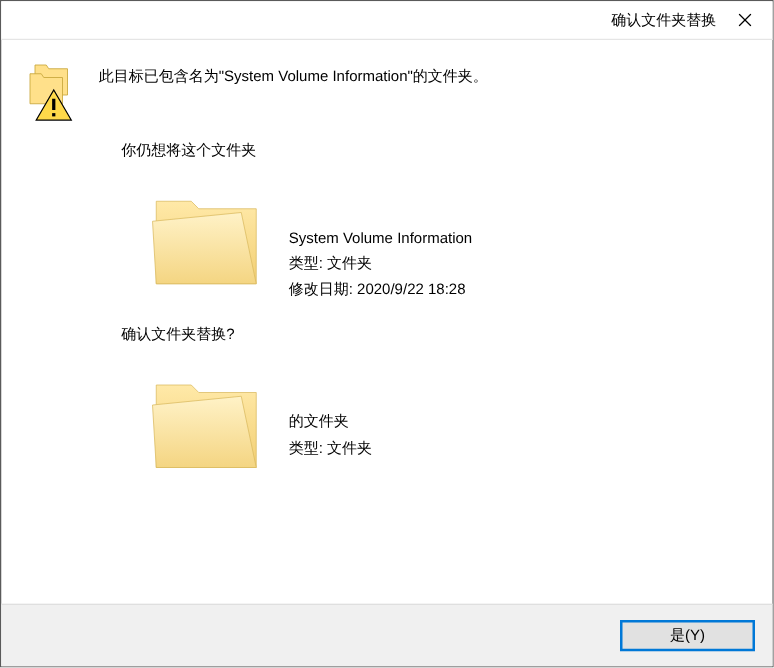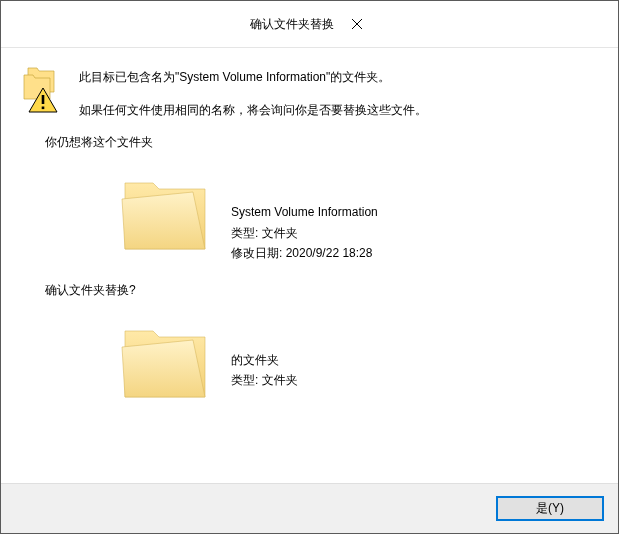--- a/index.html
+++ b/index.html
@@ -14,25 +14,25 @@
     }
     .window {
       width: 619px;
       height: 534px;
       border: 1px solid #5a5a5a;
       background: #fff;
       display: flex;
       flex-direction: column;
     }
     .titlebar {
-      height: 47px;
+      height: 31px;
       background: #fff;
       display: flex;
       align-items: center;
-      justify-content: center;
+      justify-content: flex-end;
       border-bottom: 1px solid #e5e5e5;
     }
     .titlebar-title {
       padding-left: 10px;
       font-size: 12px;
       color: #000;
     }
     .close-btn {
       width: 45px;
       height: 30px;
@@ -64,21 +64,21 @@
     .header-text {
       padding-top: 2px;
       font-size: 12px;
       line-height: 1.6;
       color: #000;
     }
     .header-text .line1 {
       margin-bottom: 14px;
     }
     .prompt-text {
-      margin-left: 24px;
+      margin-left: 76px;
       font-size: 12px;
       color: #000;
       margin-bottom: 18px;
       margin-top: 14px;
     }
     .folder-block {
       margin-left: 98px;
       display: flex;
       align-items: flex-start;
       margin-bottom: 18px;
@@ -149,21 +149,20 @@
 
           <g>
             <path d="M22 22 L36 46 L8 46 Z" fill="#ffd94a" stroke="#000" stroke-width="1"></path>
             <rect x="20.7" y="29" width="2.6" height="9" fill="#000"></rect>
             <rect x="20.7" y="40.5" width="2.6" height="2.6" fill="#000"></rect>
           </g>
         </svg>
       </div>
       <div class="header-text">
         <div class="line1">此目标已包含名为"System Volume Information"的文件夹。</div>
-        <div>如果任何文件使用相同的名称，将会询问你是否要替换这些文件。</div>
       </div>
     </div>
 
     <div class="prompt-text">你仍想将这个文件夹</div>
 
     <div class="folder-block">
       <div class="folder-icon">
         <svg viewBox="0 0 92 92">
           <defs>
             <linearGradient id="fg1" x1="0" y1="0" x2="0" y2="1">

